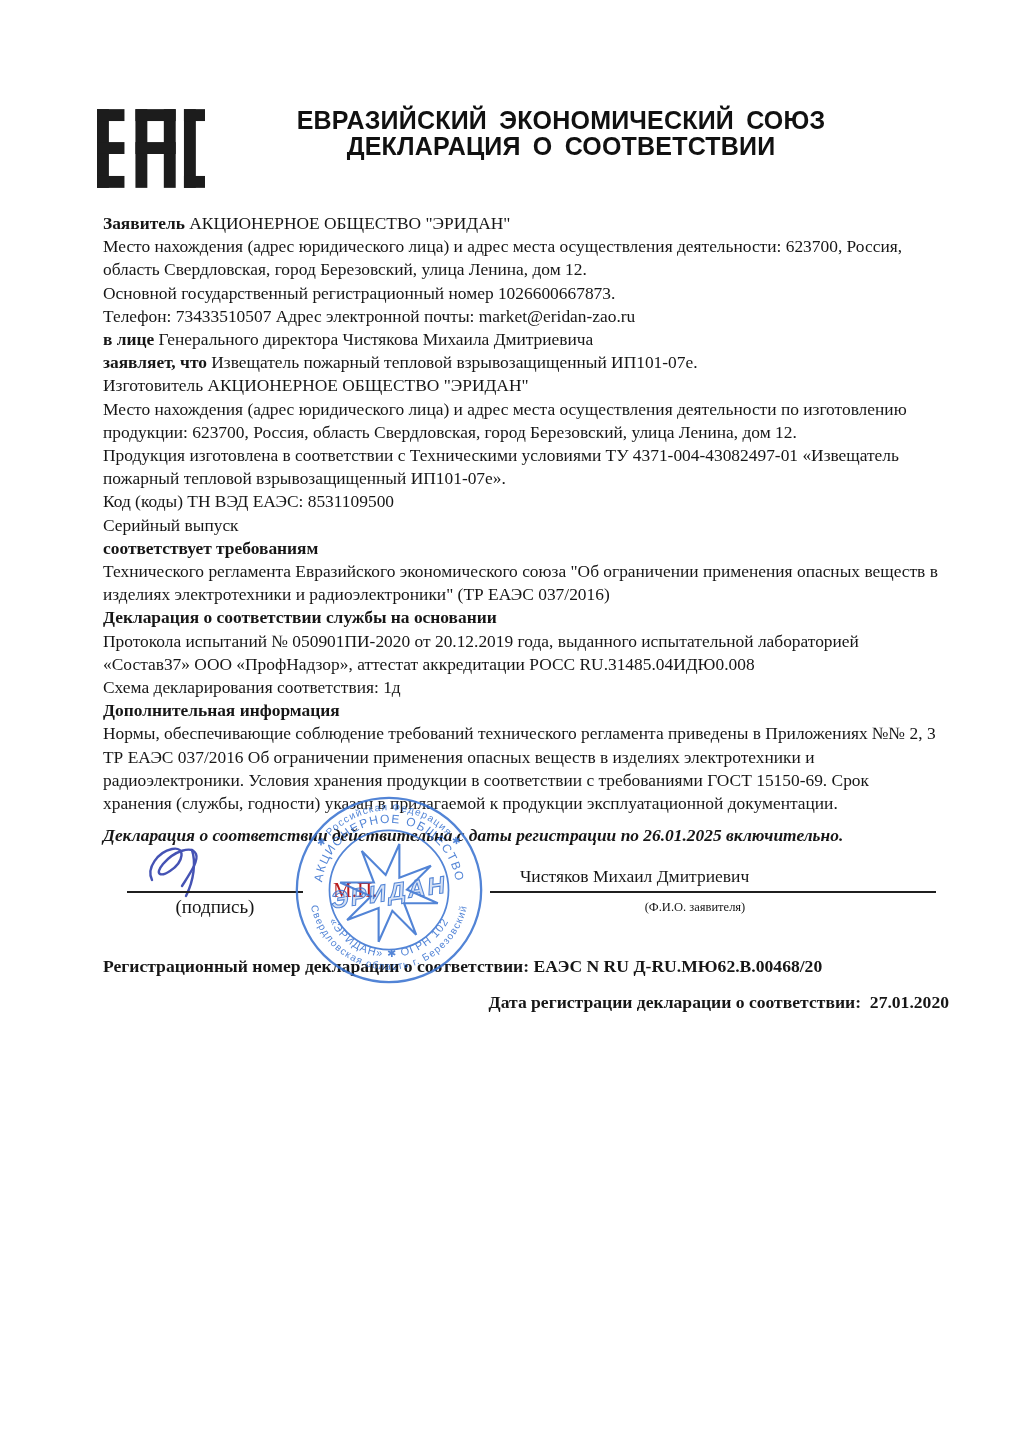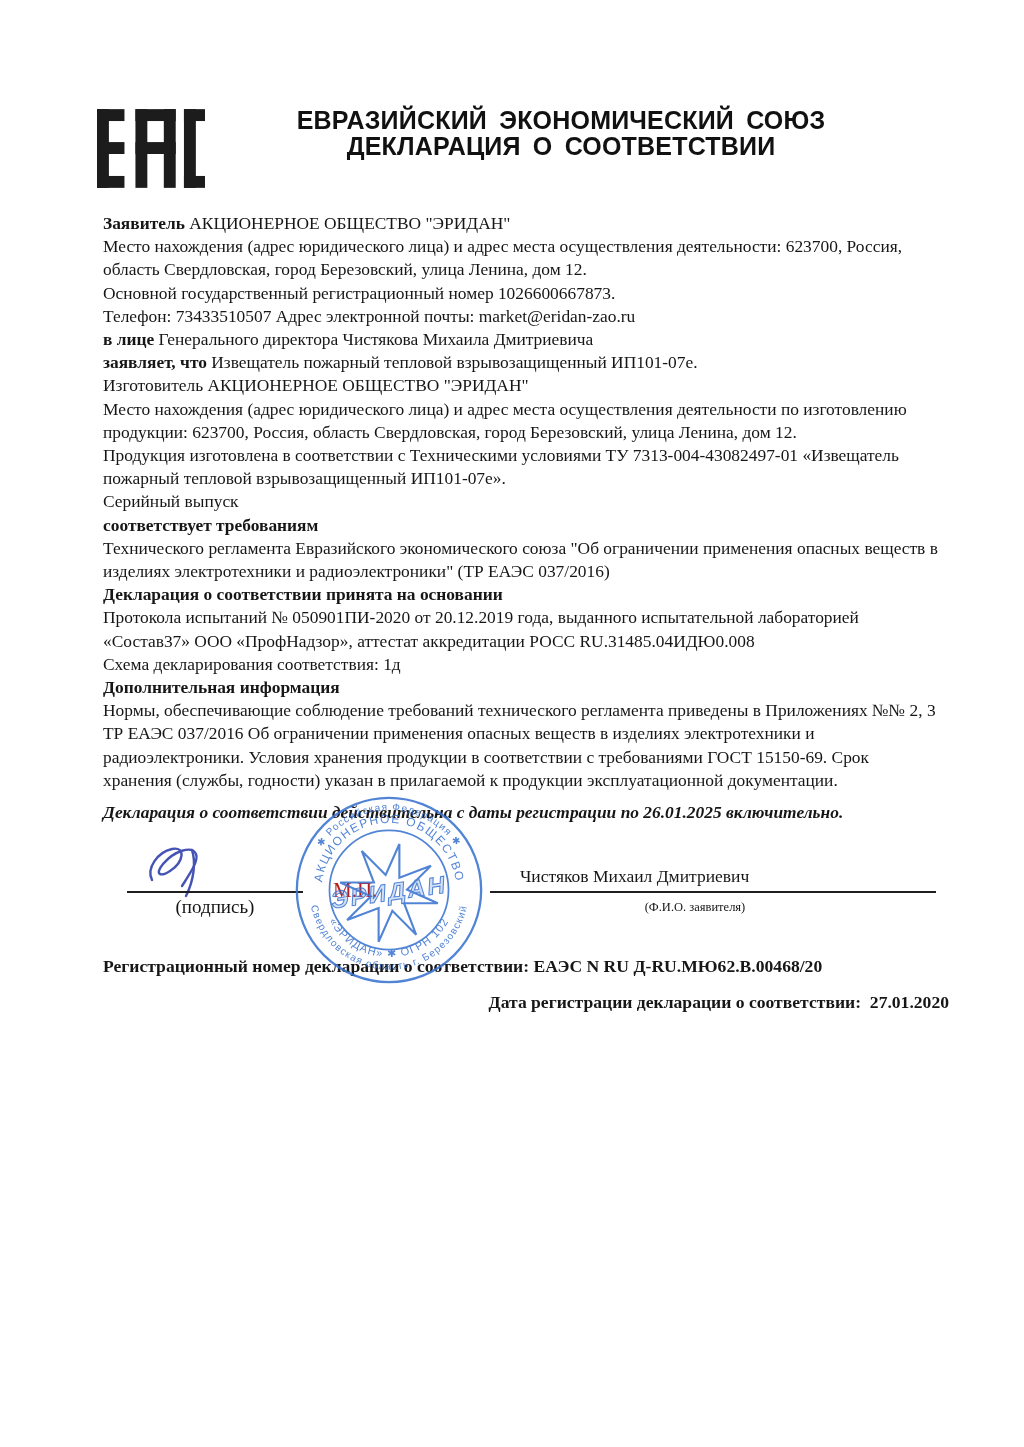--- a/index.html
+++ b/index.html
@@ -72,30 +72,31 @@
     <p class="para"><span class="rest-run">Телефон: 73433510507 Адрес электронной почты: market@eridan-zao.ru</span></p>
 
     <p class="para"><b class="bold-run">в лице</b><span class="rest-run"> Генерального директора Чистякова Михаила Дмитриевича</span></p>
 
     <p class="para"><b class="bold-run">заявляет, что</b><span class="rest-run"> Извещатель пожарный тепловой взрывозащищенный ИП101-07е.</span></p>
 
     <p class="para"><span class="rest-run">Изготовитель АКЦИОНЕРНОЕ ОБЩЕСТВО "ЭРИДАН"</span></p>
 
     <p class="para"><span class="rest-run">Место нахождения (адрес юридического лица) и адрес места осуществления деятельности по изготовлению продукции: 623700, Россия, область Свердловская, город Березовский, улица Ленина, дом 12.</span></p>
 
-    <p class="para"><span class="rest-run">Продукция изготовлена в соответствии с Техническими условиями ТУ 7313-004-43082497-01 «Извещатель пожарный тепловой взрывозащищенный ИП101-07е».</span></p>
+    <p class="para"><span class="rest-run">Продукция изготовлена в соответствии с Техническими условиями ТУ 4371-004-43082497-01 «Извещатель пожарный тепловой взрывозащищенный ИП101-07е».</span></p>
 
+    <p class="para"><span class="rest-run">Код (коды) ТН ВЭД ЕАЭС: 8531109500</span></p>
 
     <p class="para"><span class="rest-run">Серийный выпуск</span></p>
 
     <p class="para"><b class="bold-run">соответствует требованиям</b></p>
 
     <p class="para"><span class="rest-run">Технического регламента Евразийского экономического союза "Об ограничении применения опасных веществ в изделиях электротехники и радиоэлектроники" (ТР ЕАЭС 037/2016)</span></p>
 
-    <p class="para"><b class="bold-run">Декларация о соответствии принята на основании</b></p>
+    <p class="para"><b class="bold-run">Декларация о соответствии службы на основании</b></p>
 
     <p class="para"><span class="rest-run">Протокола испытаний № 050901ПИ-2020 от 20.12.2019 года, выданного испытательной лабораторией «Состав37» ООО «ПрофНадзор», аттестат аккредитации РОСС RU.31485.04ИДЮ0.008</span></p>
 
     <p class="para"><span class="rest-run">Схема декларирования соответствия: 1д</span></p>
 
     <p class="para"><b class="bold-run">Дополнительная информация</b></p>
 
     <p class="para"><span class="rest-run">Нормы, обеспечивающие соблюдение требований технического регламента приведены в Приложениях №№ 2, 3 ТР ЕАЭС 037/2016 Об ограничении применения опасных веществ в изделиях электротехники и радиоэлектроники.  Условия хранения продукции в соответствии с требованиями ГОСТ 15150-69. Срок хранения (службы, годности) указан в прилагаемой к продукции эксплуатационной документации.</span></p>
 
     <p class="para gap"><b class="bold-run">Декларация о соответствии действительна с даты регистрации по 26.01.2025 включительно.</b></p>

